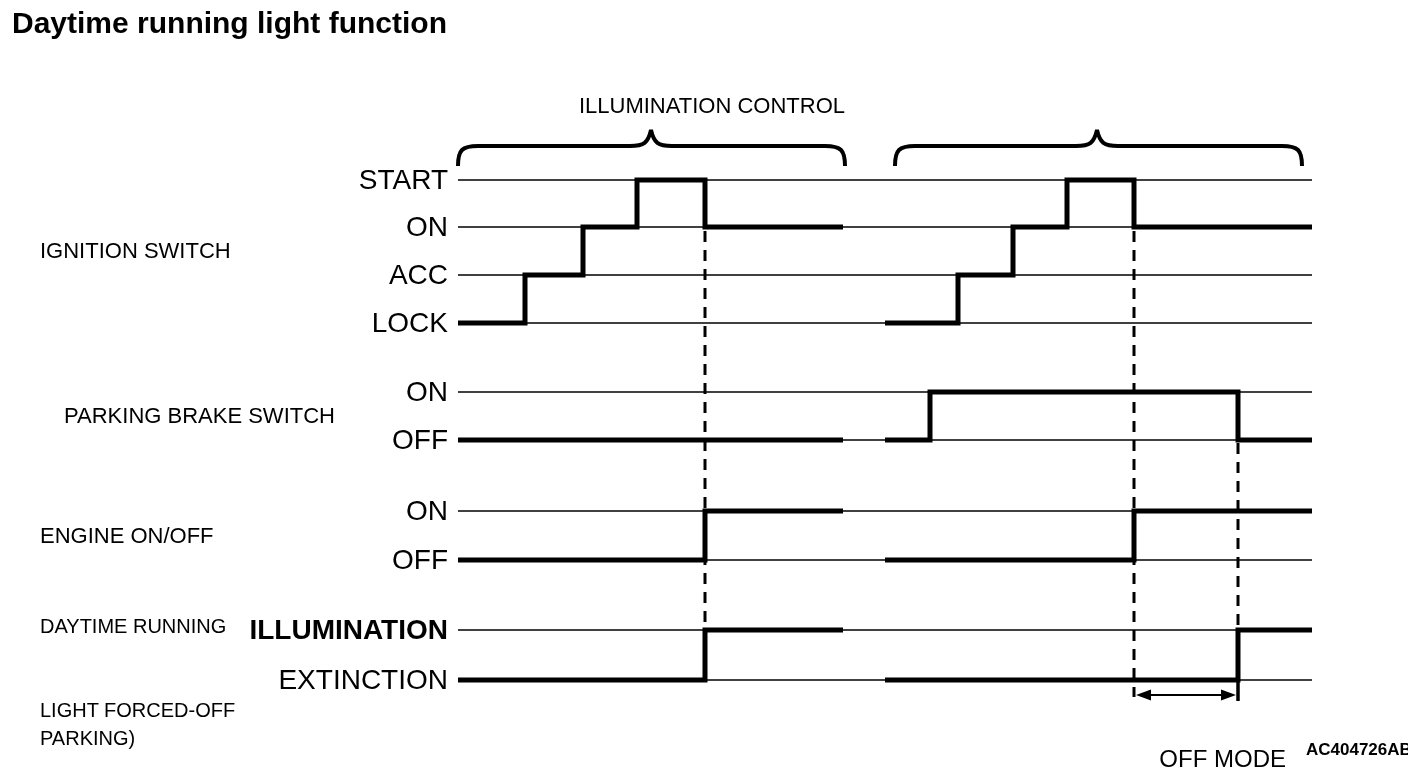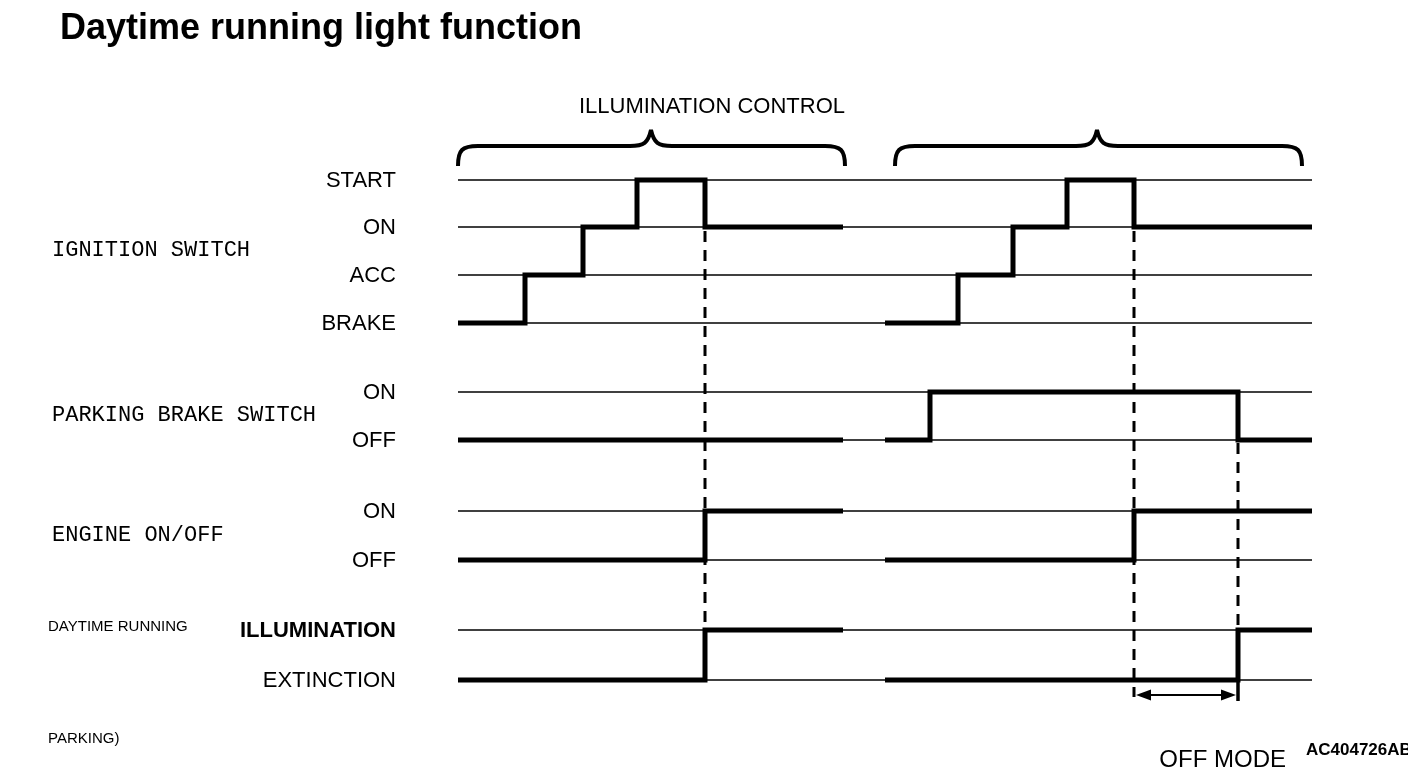--- a/index.html
+++ b/index.html
@@ -7,46 +7,44 @@
     position:relative;
     width:1408px;height:770px;
     background:#ffffff;
     font-family:"Liberation Sans", sans-serif;
     color:#000;
     overflow:hidden;
   }
   .abs{position:absolute;}
   #page-title{
     left:12px;top:6px;
-    font-size:36px;font-weight:bold;
+    font-size:30px;font-weight:bold;
     letter-spacing:0px;
     white-space:nowrap;
-    margin-left:48px;
   }
   .section-header{
     font-size:22px;
     text-align:right;
     white-space:nowrap;
   }
   #illumination-header{left:458px;top:93px;width:387px;}
   #extinction-header{left:895px;top:93px;width:407px;}
   .level-label{
-    right:1012px;           
-    font-size:22px;line-height:22px;
+    right:960px;           
+    font-size:28px;line-height:22px;
     text-align:center;white-space:nowrap;
   }
   .group-label{
-    left:52px;
+    left:40px;
     font-size:22px;line-height:22px;
     white-space:nowrap;
-    font-family:Liberation Mono, monospace;
   }
   .drl-line{
-    left:48px;
-    font-size:15px;line-height:28px;
+    left:40px;
+    font-size:20px;line-height:28px;
     white-space:nowrap;
   }
   #off-mode-label{
     left:1090px;top:705px;width:196px;
     font-size:24px;text-align:right;white-space:nowrap;margin-top:40px;
   }
   #figure-code{
     left:1266px;top:740px;
     font-size:17px;font-weight:bold;white-space:nowrap;margin-left:40px;
   }
@@ -103,31 +101,32 @@
   </svg>
 
   <div id="page-title" class="abs">Daytime running light function</div>
 
   <div id="illumination-header" class="abs section-header">ILLUMINATION CONTROL</div>
 
   <div class="abs group-label" style="top:240px;">IGNITION SWITCH</div>
   <div class="abs level-label" style="top:169px;">START</div>
   <div class="abs level-label" style="top:216px;">ON</div>
   <div class="abs level-label" style="top:264px;">ACC</div>
-  <div class="abs level-label" style="top:312px;">BRAKE</div>
+  <div class="abs level-label" style="top:312px;">LOCK</div>
 
-  <div class="abs group-label" style="top:405px;">PARKING BRAKE SWITCH</div>
+  <div class="abs group-label" style="top:405px;margin-left:24px;">PARKING BRAKE SWITCH</div>
   <div class="abs level-label" style="top:381px;">ON</div>
   <div class="abs level-label" style="top:429px;">OFF</div>
 
   <div class="abs group-label" style="top:525px;">ENGINE ON/OFF</div>
   <div class="abs level-label" style="top:500px;">ON</div>
   <div class="abs level-label" style="top:549px;">OFF</div>
 
   <div class="abs drl-line" style="top:612px;">DAYTIME RUNNING</div>
+  <div class="abs drl-line" style="top:696px;">LIGHT FORCED-OFF</div>
   <div class="abs drl-line" style="top:724px;">PARKING)</div>
   <div class="abs level-label" style="top:619px;font-weight:bold;">ILLUMINATION</div>
   <div class="abs level-label" style="top:669px;">EXTINCTION</div>
 
   <div id="off-mode-label" class="abs">OFF MODE</div>
   <div id="figure-code" class="abs">AC404726AB</div>
 
 </div>
 
 </body></html>

